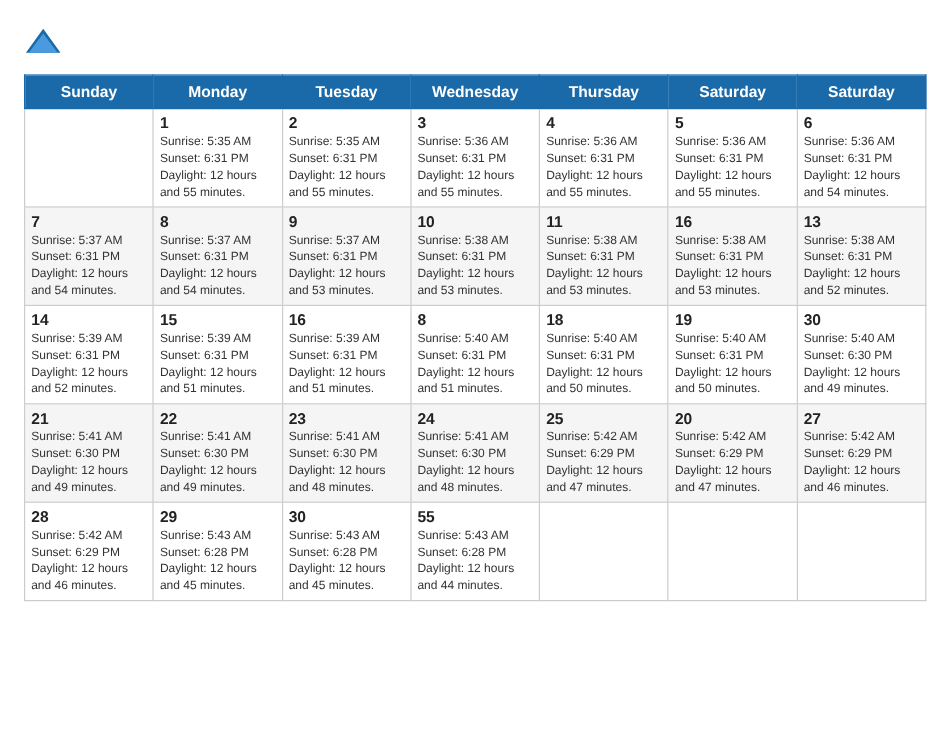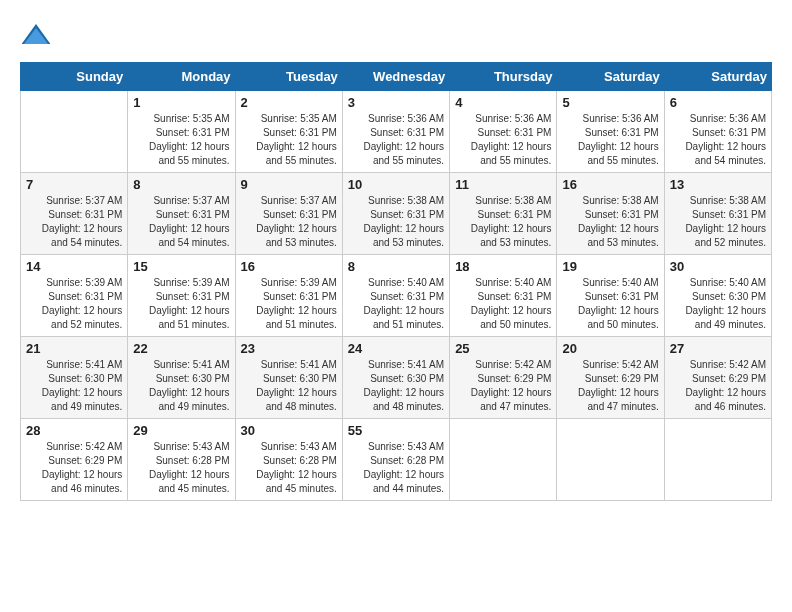--- a/index.html
+++ b/index.html
@@ -47,21 +47,21 @@
     }
     table {
       width: 100%;
       border-collapse: collapse;
       font-size: 11px;
     }
     thead tr th {
       background-color: #1a6aaa;
       color: #fff;
       padding: 6px 4px;
-      text-align: right;
+      text-align: center;
       font-size: 13px;
       font-weight: bold;
       border: 1px solid #1a6aaa;
     }
     tbody tr td {
       border: 1px solid #ccc;
       vertical-align: top;
       padding: 4px 5px;
       width: calc(100% / 7);
       min-height: 70px;
@@ -76,21 +76,20 @@
       font-size: 13px;
       font-weight: bold;
       color: #222;
       display: block;
       margin-bottom: 2px;
     }
     .day-detail {
       color: #333;
       font-size: 10px;
       line-height: 1.4;
-      text-align: right;
     }
     .empty-cell {
       background-color: #f9f9f9;
     }
   </style>
 </head>
 <body>
 
 <div class="header-section">
   <div class="logo">

